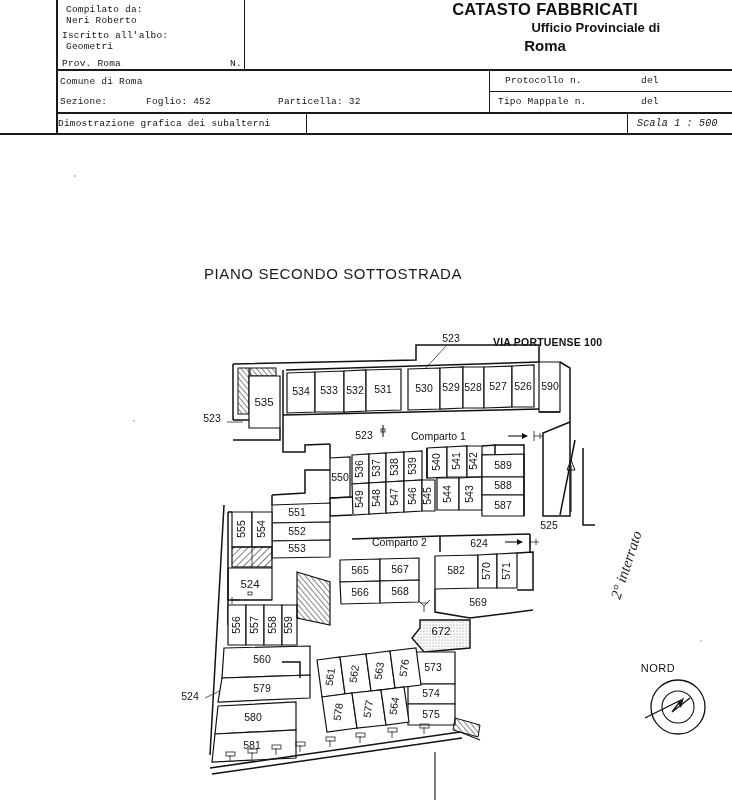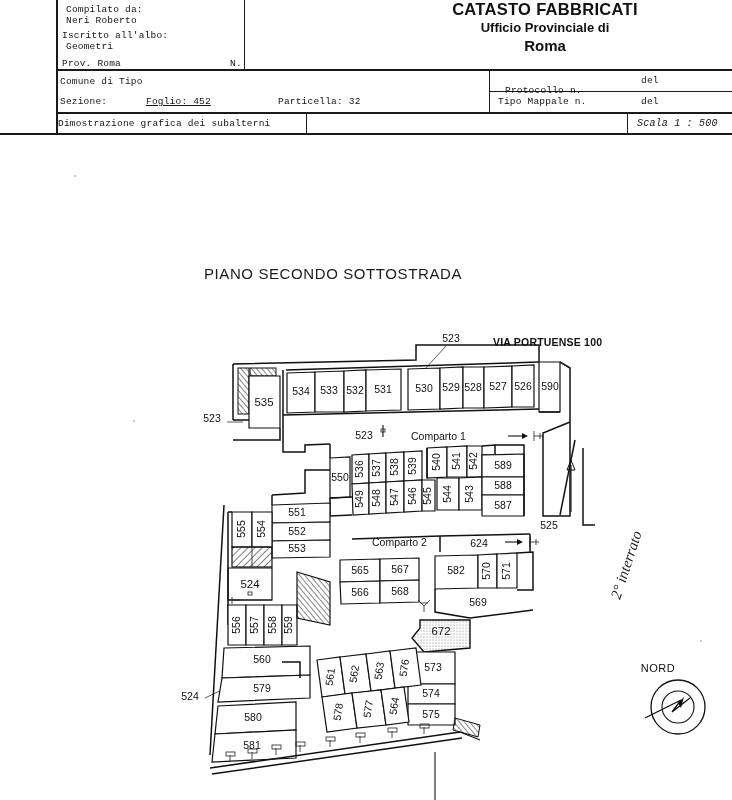--- a/index.html
+++ b/index.html
@@ -11,21 +11,21 @@
   .hline{position:absolute;background:#1a1a1a;}
   .vline{position:absolute;background:#1a1a1a;}
 
   .mono{font-family:"Liberation Mono",monospace;font-size:9.5px;
         letter-spacing:.2px;color:#141414;white-space:nowrap;}
   .mono.sm{font-size:10px;}
 
   #catasto-title{position:absolute;left:430px;top:0px;width:230px;
         text-align:center;font-family:"Liberation Sans",sans-serif;
         font-weight:bold;font-size:16.5px;letter-spacing:.3px;color:#111;}
-  #ufficio{position:absolute;left:430px;top:20px;width:230px;text-align:center;
+  #ufficio{position:absolute;left:430px;top:20px;width:230px;text-align:right;
         font-weight:bold;font-size:13px;color:#111;}
   #roma-prov{position:absolute;left:430px;top:37px;width:230px;text-align:center;
         font-weight:bold;font-size:15px;color:#111;}
 
   
   #plan-title{position:absolute;left:0;top:265px;width:626px;text-align:center;
      font-size:15px;letter-spacing:.6px;color:#1b1b1b;}
   #plan-title span{padding-left:40px;}
 
   
@@ -70,26 +70,26 @@
   <div class="mono" style="position:absolute;left:66px;top:15px;">Neri Roberto</div>
   <div class="mono" style="position:absolute;left:62px;top:30px;">Iscritto all'albo:</div>
   <div class="mono" style="position:absolute;left:66px;top:41px;">Geometri</div>
   <div class="mono" style="position:absolute;left:62px;top:58px;">Prov. Roma</div>
   <div class="mono" style="position:absolute;left:230px;top:58px;">N.</div>
 
   <div id="catasto-title">CATASTO FABBRICATI</div>
   <div id="ufficio">Ufficio Provinciale di</div>
   <div id="roma-prov">Roma</div>
 
-  <div class="mono" style="position:absolute;left:60px;top:76px;">Comune di Tipo</div>
+  <div class="mono" style="position:absolute;left:60px;top:76px;">Comune di Roma</div>
   <div class="mono" style="position:absolute;left:60px;top:96px;">Sezione:</div>
-  <div class="mono" style="position:absolute;left:146px;top:96px;text-decoration:underline;">Foglio: 452</div>
+  <div class="mono" style="position:absolute;left:146px;top:96px;">Foglio: 452</div>
   <div class="mono" style="position:absolute;left:278px;top:96px;">Particella: 32</div>
 
-  <div class="mono" style="position:absolute;left:505px;top:75px;margin-top:10px;">Protocollo n.</div>
+  <div class="mono" style="position:absolute;left:505px;top:75px;">Protocollo n.</div>
   <div class="mono" style="position:absolute;left:641px;top:75px;">del</div>
   <div class="mono" style="position:absolute;left:498px;top:96px;">Tipo Mappale n.</div>
   <div class="mono" style="position:absolute;left:641px;top:96px;">del</div>
 
   <div class="mono" style="position:absolute;left:58px;top:118px;">Dimostrazione grafica dei subalterni</div>
   <div class="mono sm" style="position:absolute;left:637px;top:118px;font-style:italic;">Scala 1 : 500</div>
 </div>
 
 <div class="speck" style="left:74px;top:175px;width:2px;height:2px;"></div>
 <div class="speck" style="left:133px;top:420px;width:2px;height:2px;"></div>

